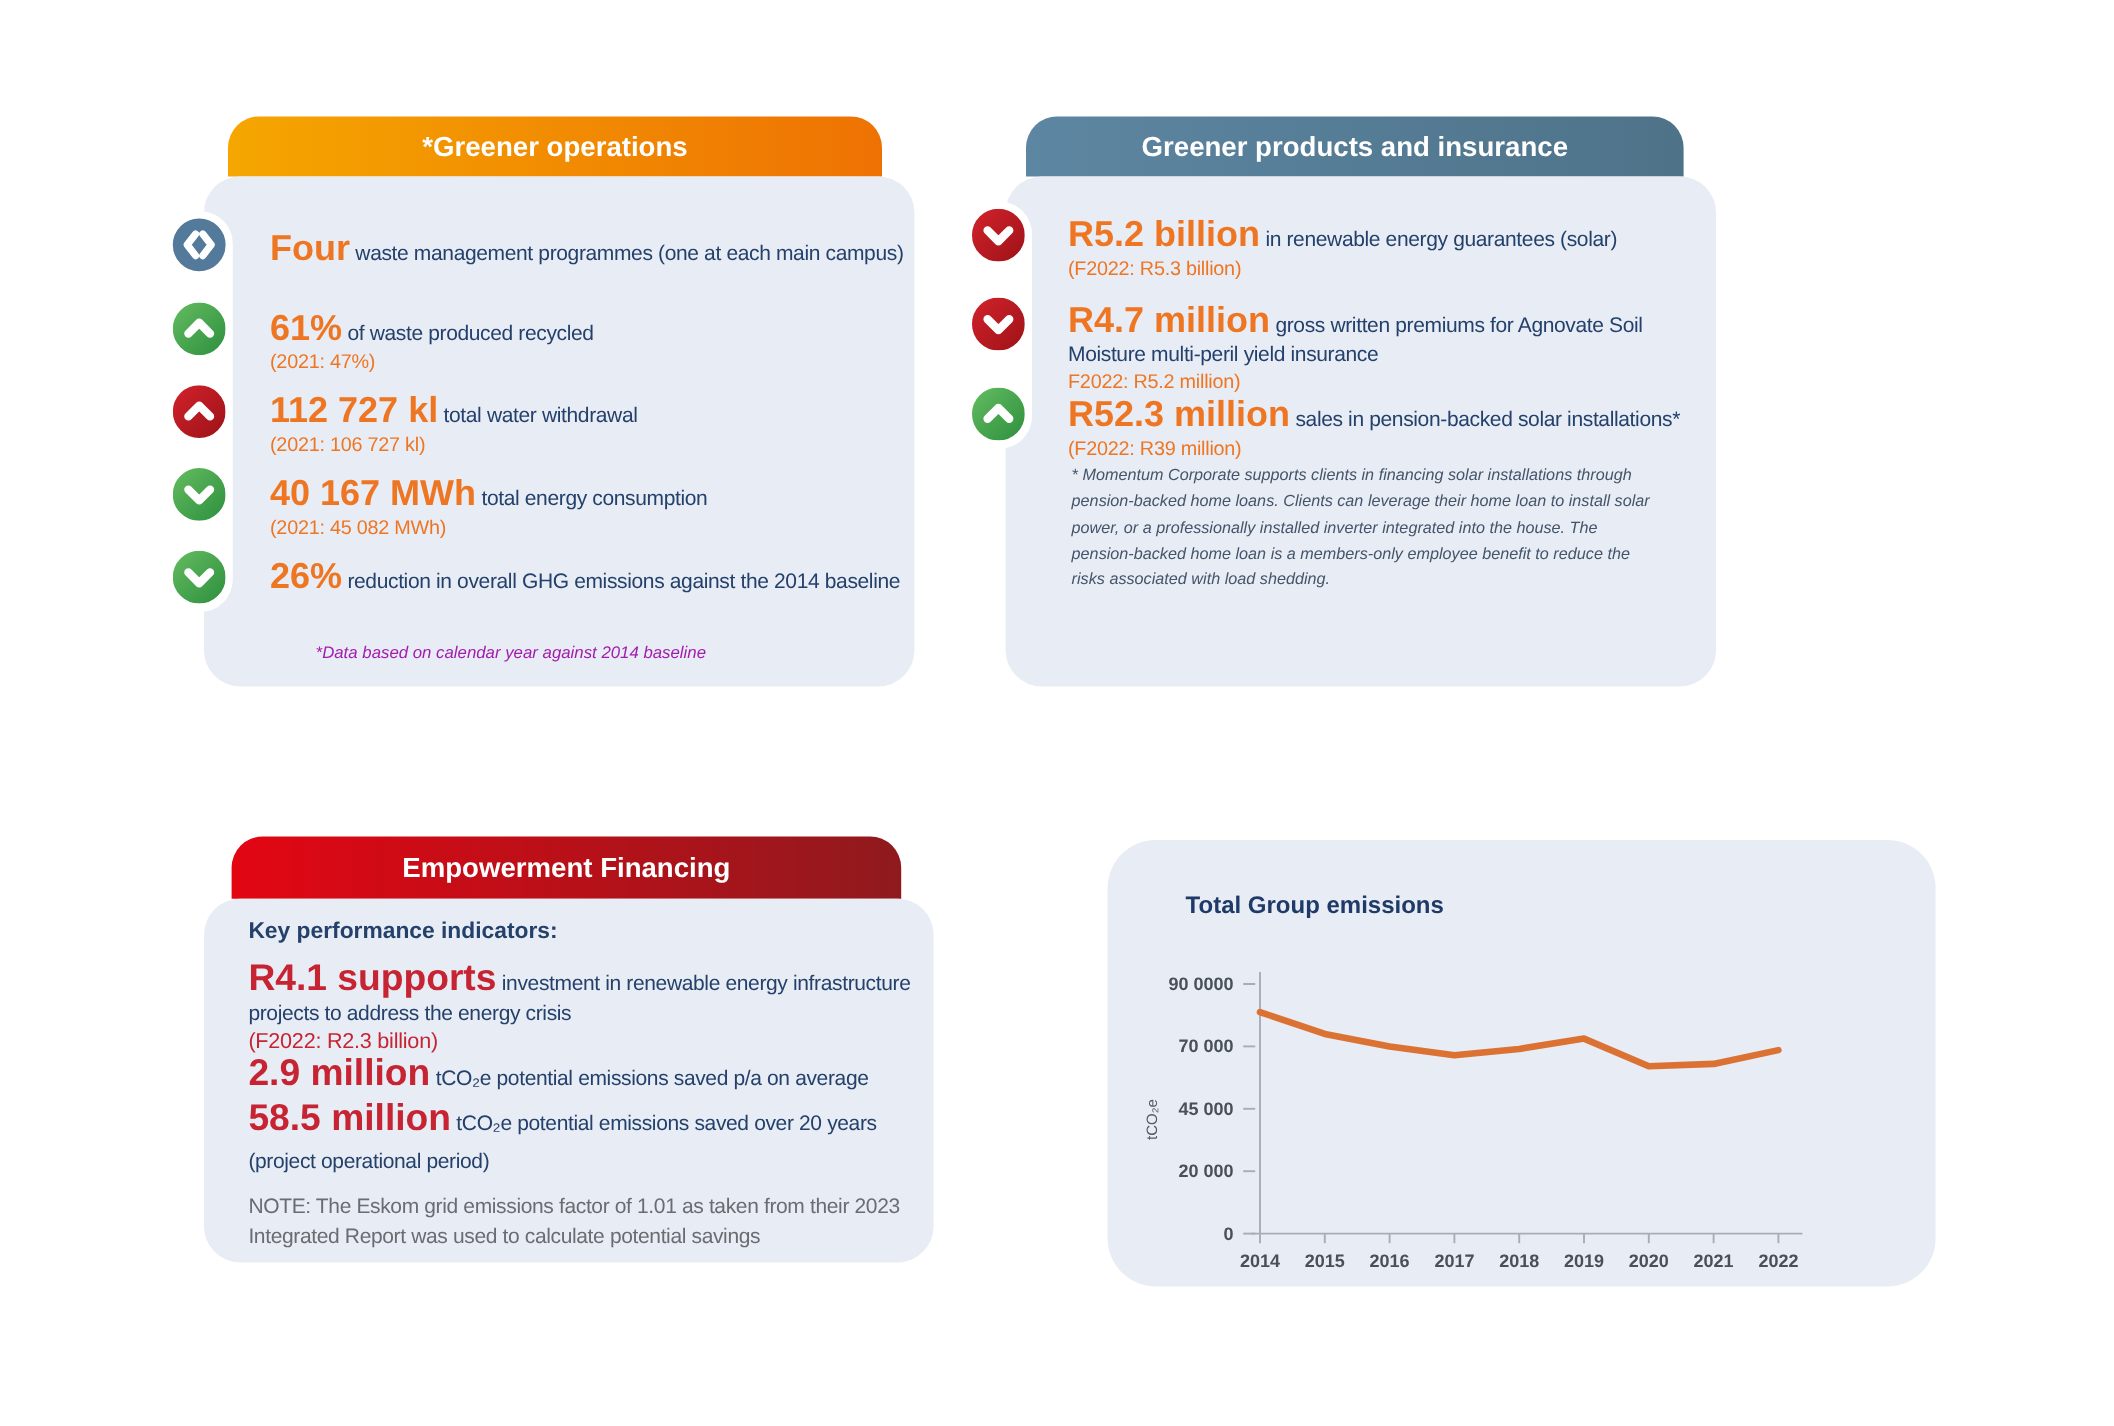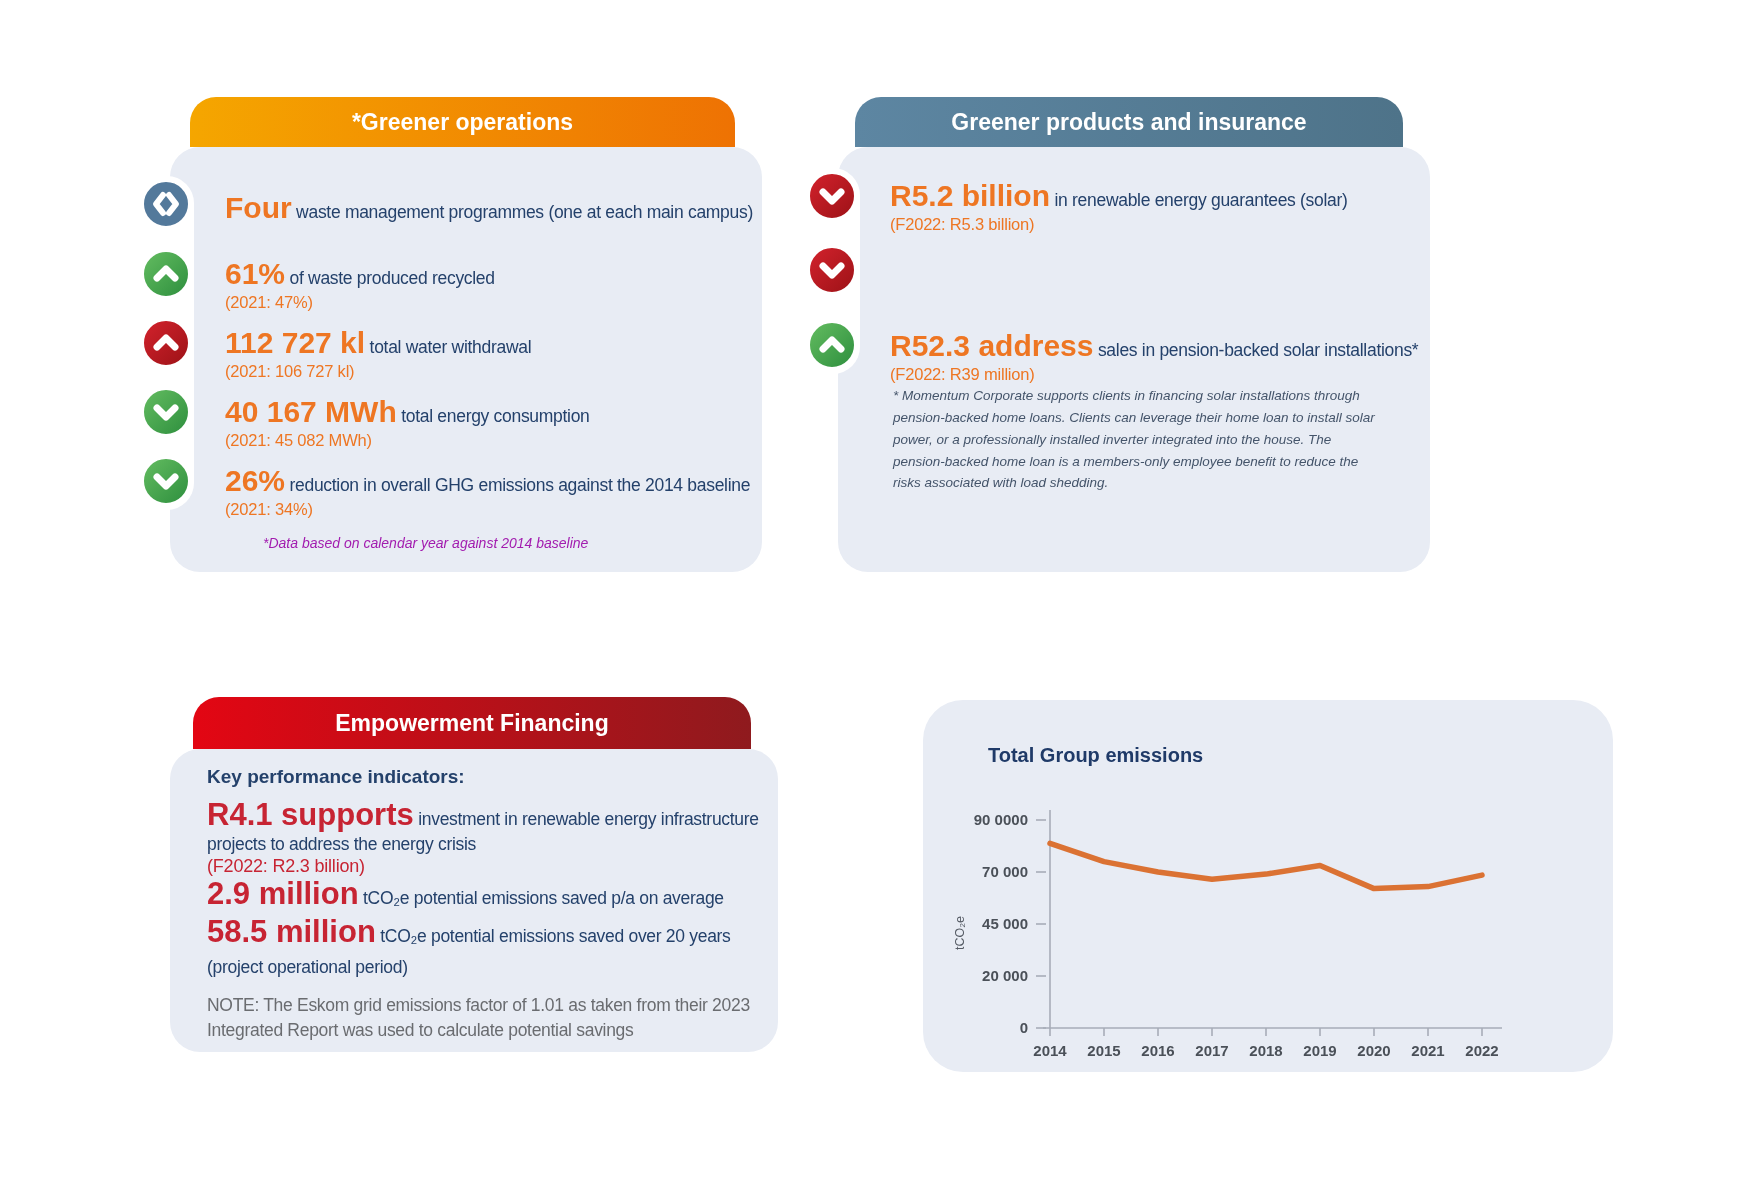--- a/index.html
+++ b/index.html
@@ -100,21 +100,20 @@
     <div class="sub orange">(2021: 106 727 kl)</div>
   </div>
   <div class="row" style="left:225px;top:394px;width:535px;">
     <span class="stat orange">40 167 MWh</span>
     <span class="desc">total energy consumption</span>
     <div class="sub orange">(2021: 45 082 MWh)</div>
   </div>
   <div class="row" style="left:225px;top:463px;width:535px;">
     <span class="stat orange">26%</span>
     <span class="desc">reduction in overall GHG emissions against the 2014 baseline</span>
-    <div class="sub orange">(2021: 34%)</div>
   </div>
   <div class="footnote" style="left:227px;top:535px;">*Data based on calendar year against 2014 baseline</div>
 
   <div class="hdr hdr-blue">
     <span>Greener products and insurance</span>
   </div>
   <div class="body body-tr"></div>
   <div class="strip" style="left:806px;top:168px;height:206px;"></div>
 
   <div class="icon red" style="left:805px;top:169px;">
@@ -131,22 +130,27 @@
     <svg viewBox="0 0 44 44">
         <polyline points="13,26 22,17 31,26"></polyline>
       </svg>
   </div>
 
   <div class="row" style="left:890px;top:178px;width:540px;">
     <span class="stat orange">R5.2 billion</span>
     <span class="desc">in renewable energy guarantees (solar)</span>
     <div class="sub orange">(F2022: R5.3 billion)</div>
   </div>
+  <div class="row" style="left:890px;top:250px;width:548px;">
+    <span class="stat orange">R4.7 million</span>
+    <span class="desc">gross written premiums for Agnovate Soil Moisture multi-peril yield insurance</span>
+    <div class="sub orange">F2022: R5.2 million)</div>
+  </div>
   <div class="row" style="left:890px;top:328px;width:548px;">
-    <span class="stat orange">R52.3 address</span>
+    <span class="stat orange">R52.3 million</span>
     <span class="desc">sales in pension-backed solar installations*</span>
     <div class="sub orange">(F2022: R39 million)</div>
   </div>
   <div class="footnote-tr" style="left:893px;top:385px;">* Momentum Corporate supports clients in financing solar installations through pension-backed home loans. Clients can leverage their home loan to install solar power, or a professionally installed inverter integrated into the house. The pension-backed home loan is a members-only employee benefit to reduce the risks associated with load shedding.</div>
 
   <div class="hdr hdr-red">
     <span>Empowerment Financing</span>
   </div>
   <div class="body body-bl"></div>
 

